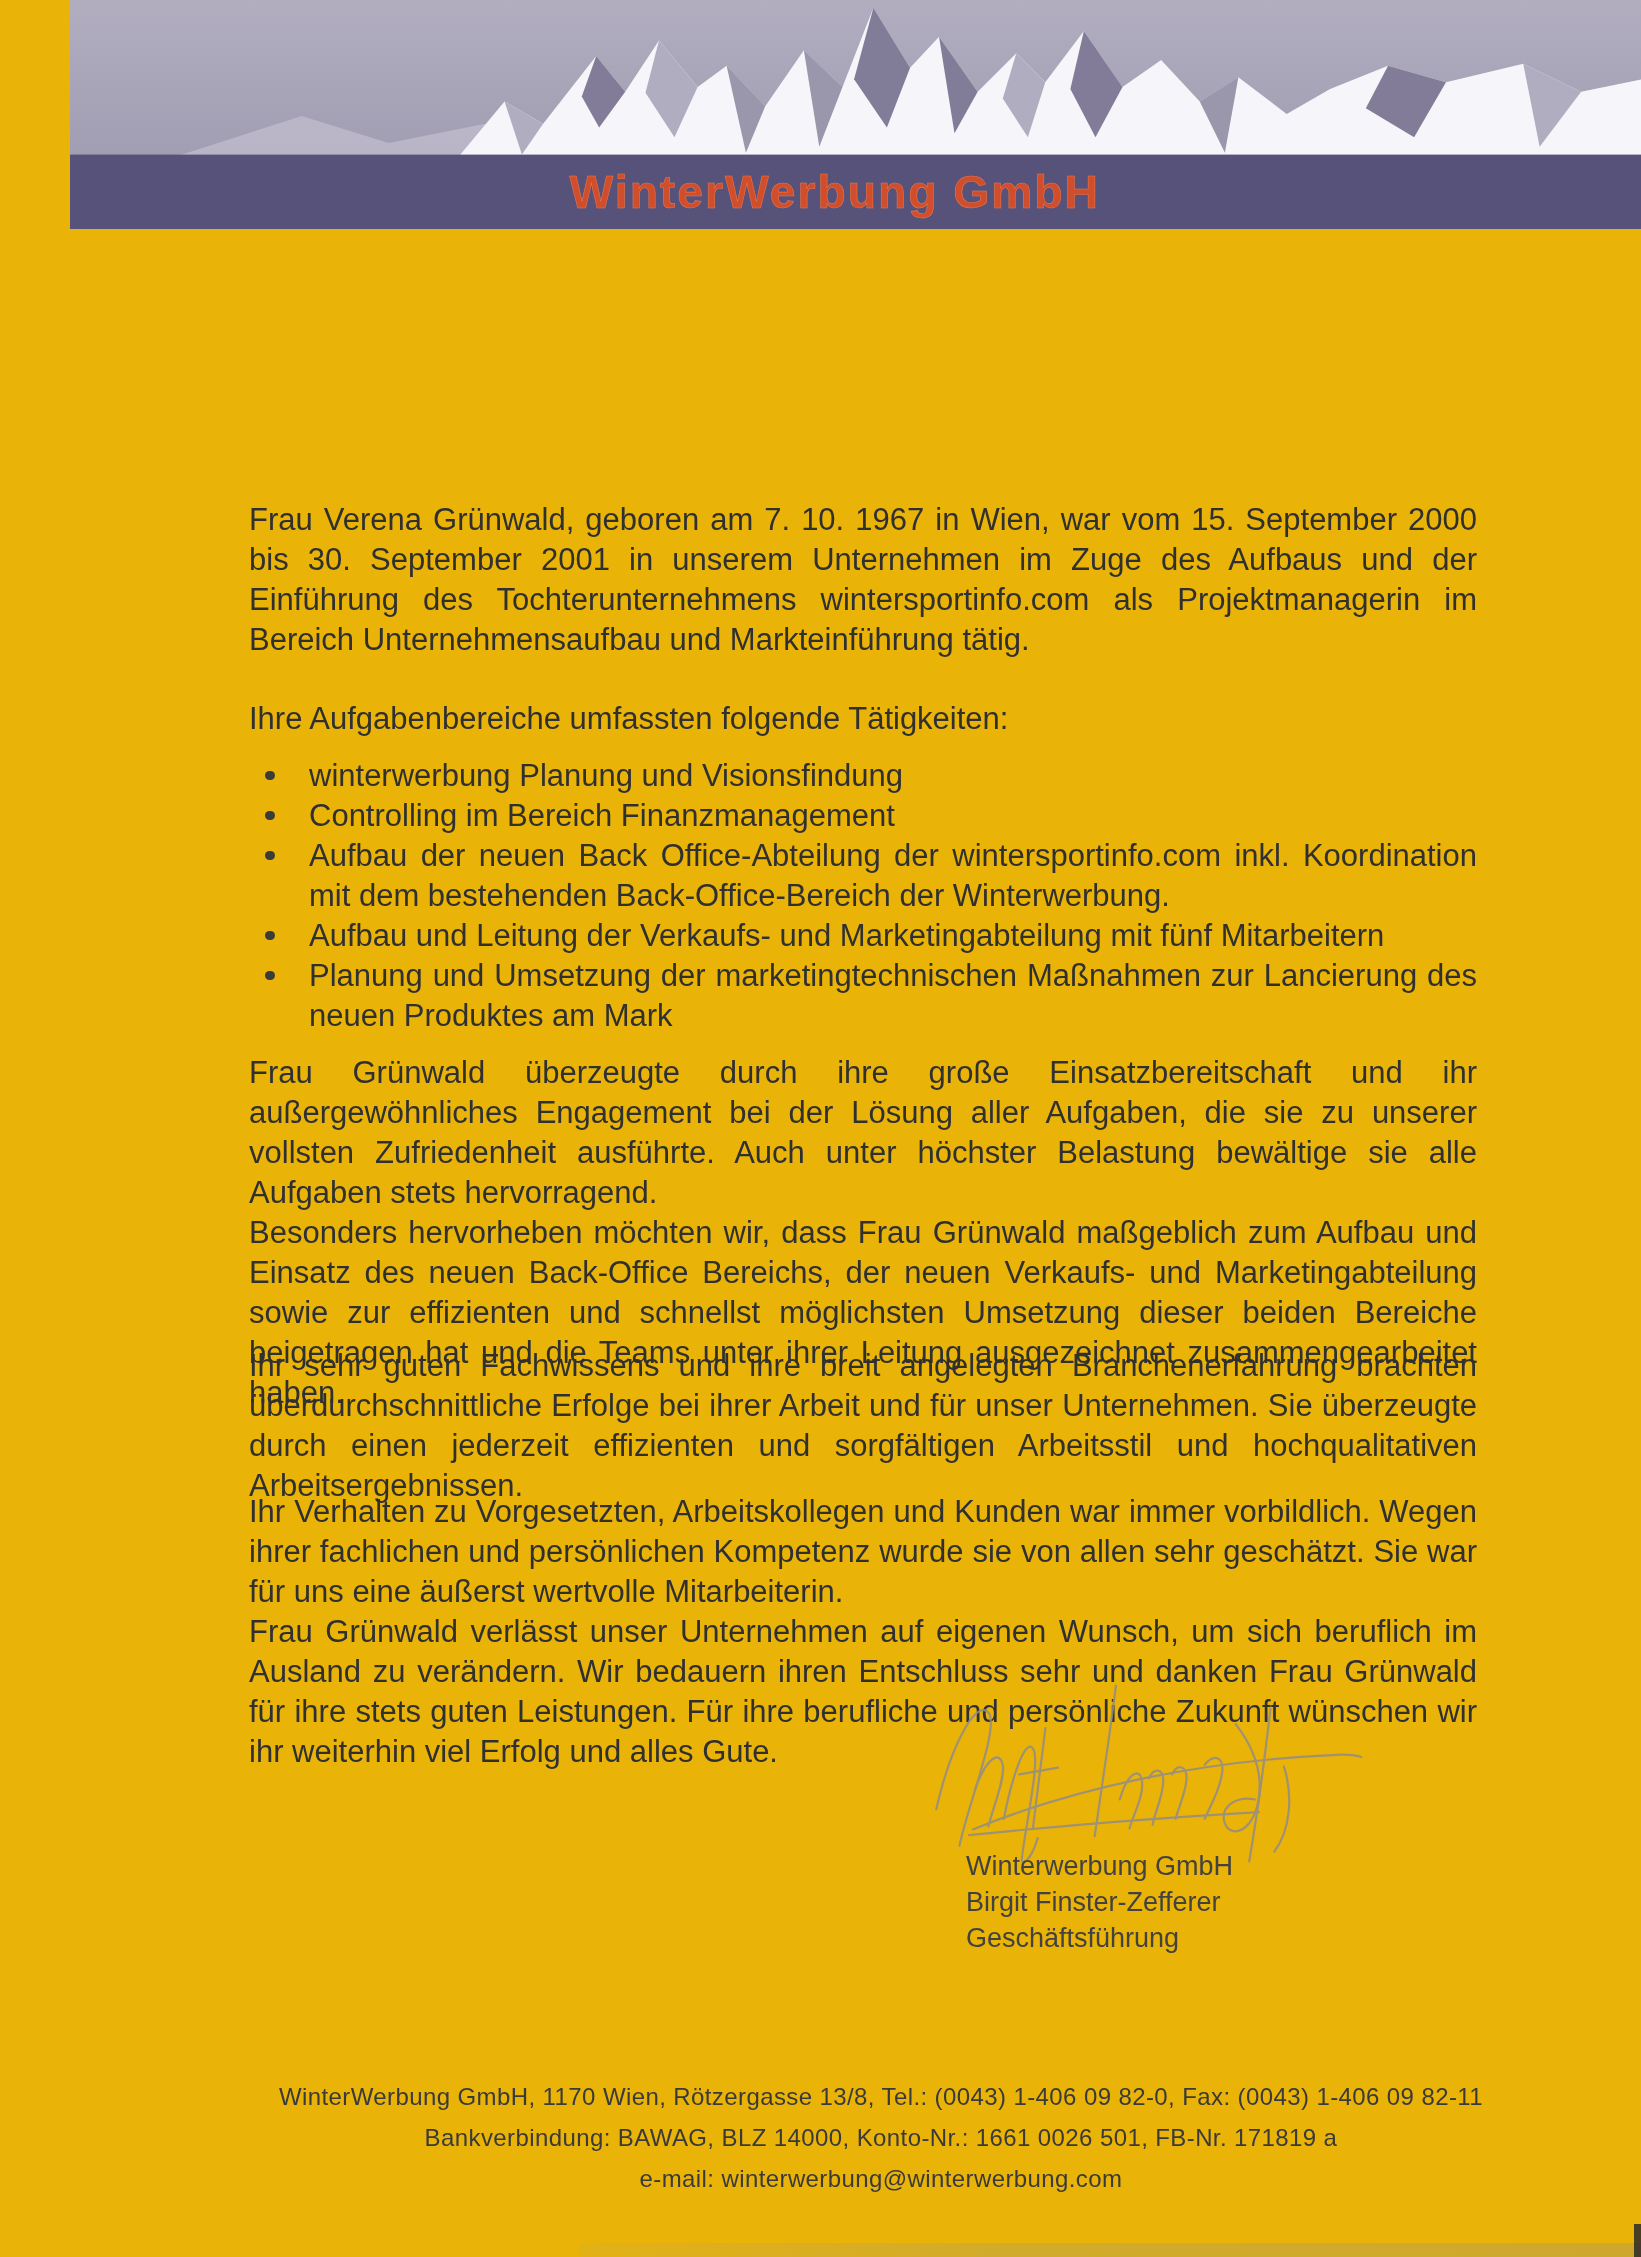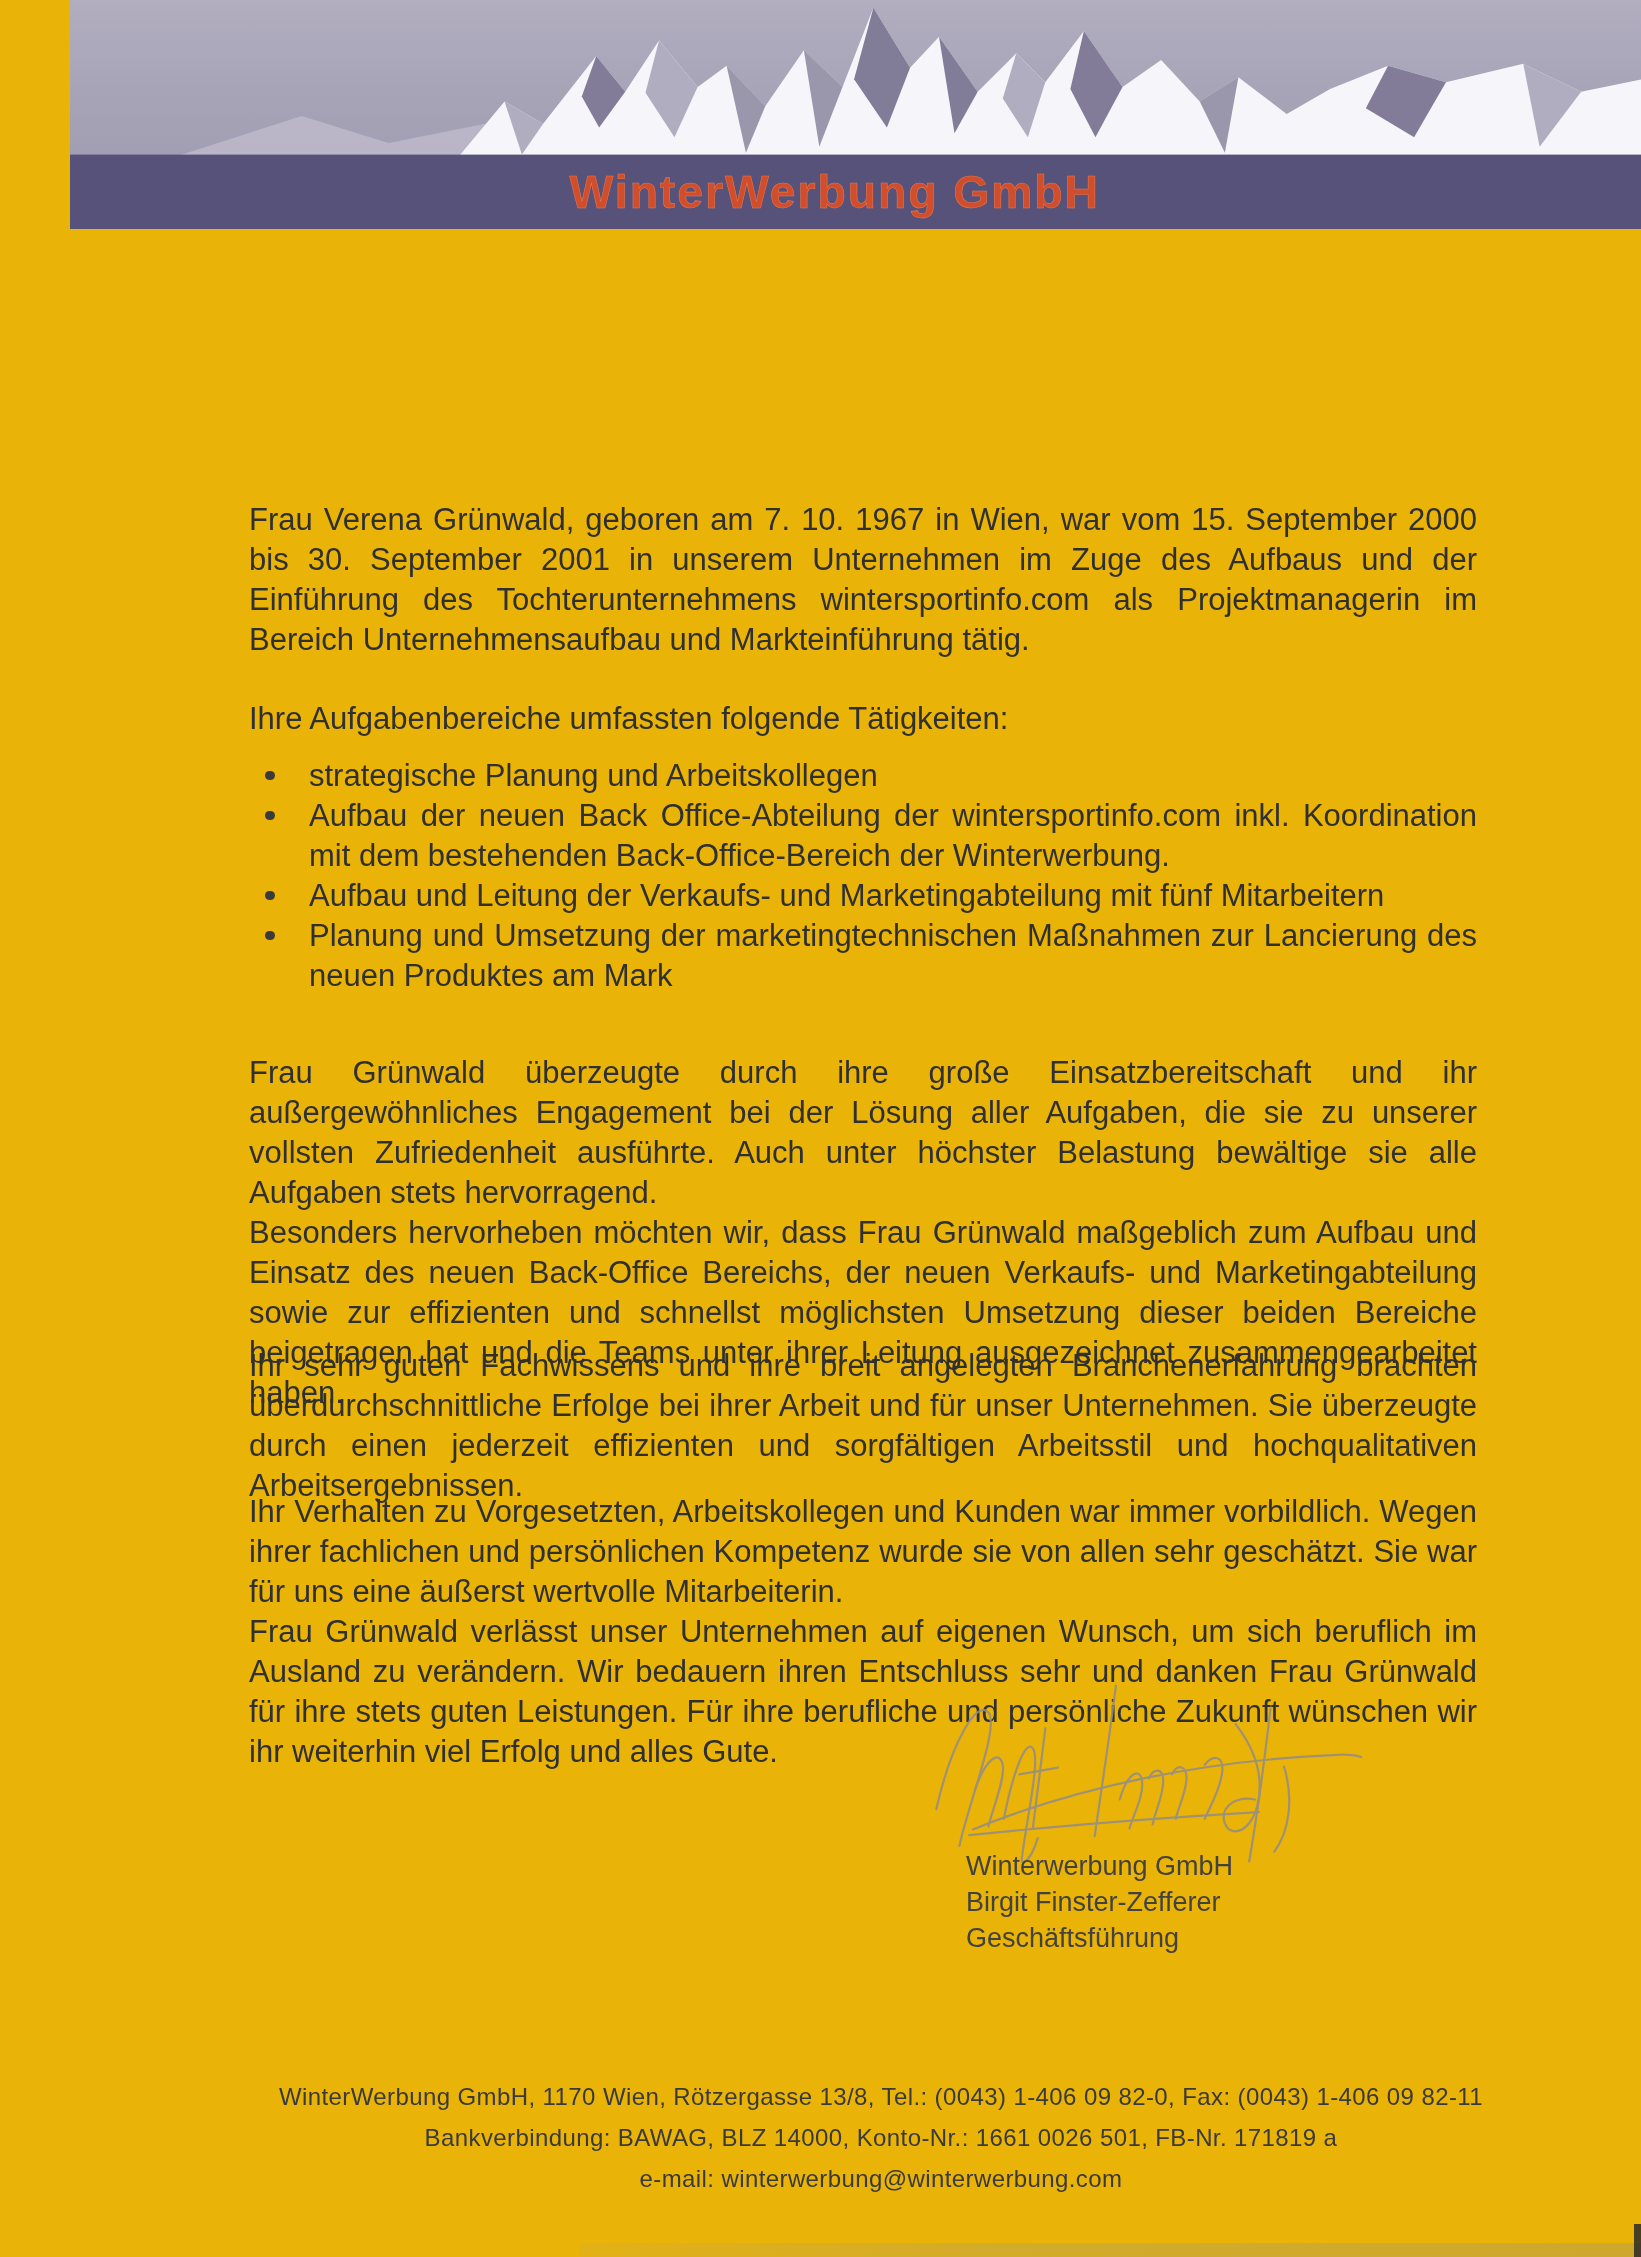--- a/index.html
+++ b/index.html
@@ -115,21 +115,22 @@
   <div class="blk" style="top:456px;">
     <p>Frau Verena Grünwald, geboren am 7. 10. 1967 in  Wien, war vom 15. September 2000 bis 30. September 2001 in unserem Unternehmen im Zuge des Aufbaus und der Einführung des Tochterunternehmens wintersportinfo.com als Projektmanagerin im Bereich Unternehmensaufbau und Markteinführung tätig.</p>
   </div>
 
   <div class="blk" style="top:655px;">
     <p>Ihre Aufgabenbereiche umfassten folgende Tätigkeiten:</p>
   </div>
 
   <div class="blk" style="top:712px;">
     <ul class="tasks">
-      <li>strategische Planung und Arbeitskollegen</li>
+      <li>winterwerbung Planung und Visionsfindung</li>
+      <li>Controlling im Bereich Finanzmanagement</li>
       <li>Aufbau der neuen Back Office-Abteilung der wintersportinfo.com inkl. Koordination mit dem bestehenden Back-Office-Bereich der Winterwerbung.</li>
       <li>Aufbau und Leitung der Verkaufs- und Marketingabteilung mit fünf Mitarbeitern</li>
       <li>Planung und Umsetzung der marketingtechnischen Maßnahmen zur  Lancierung des neuen Produktes am Mark</li>
     </ul>
   </div>
 
   <div class="blk" style="top:1009px;">
     <p>Frau Grünwald überzeugte durch ihre große Einsatzbereitschaft und ihr außergewöhnliches Engagement bei der Lösung aller Aufgaben, die sie zu unserer vollsten Zufriedenheit ausführte. Auch unter höchster Belastung bewältige sie alle Aufgaben stets hervorragend.</p>
     <p>Besonders hervorheben möchten wir, dass Frau Grünwald maßgeblich zum Aufbau und Einsatz des neuen Back-Office Bereichs, der neuen Verkaufs- und Marketingabteilung sowie zur effizienten und schnellst möglichsten Umsetzung dieser beiden Bereiche beigetragen hat und die Teams unter ihrer Leitung ausgezeichnet zusammengearbeitet haben.</p>
   </div>

